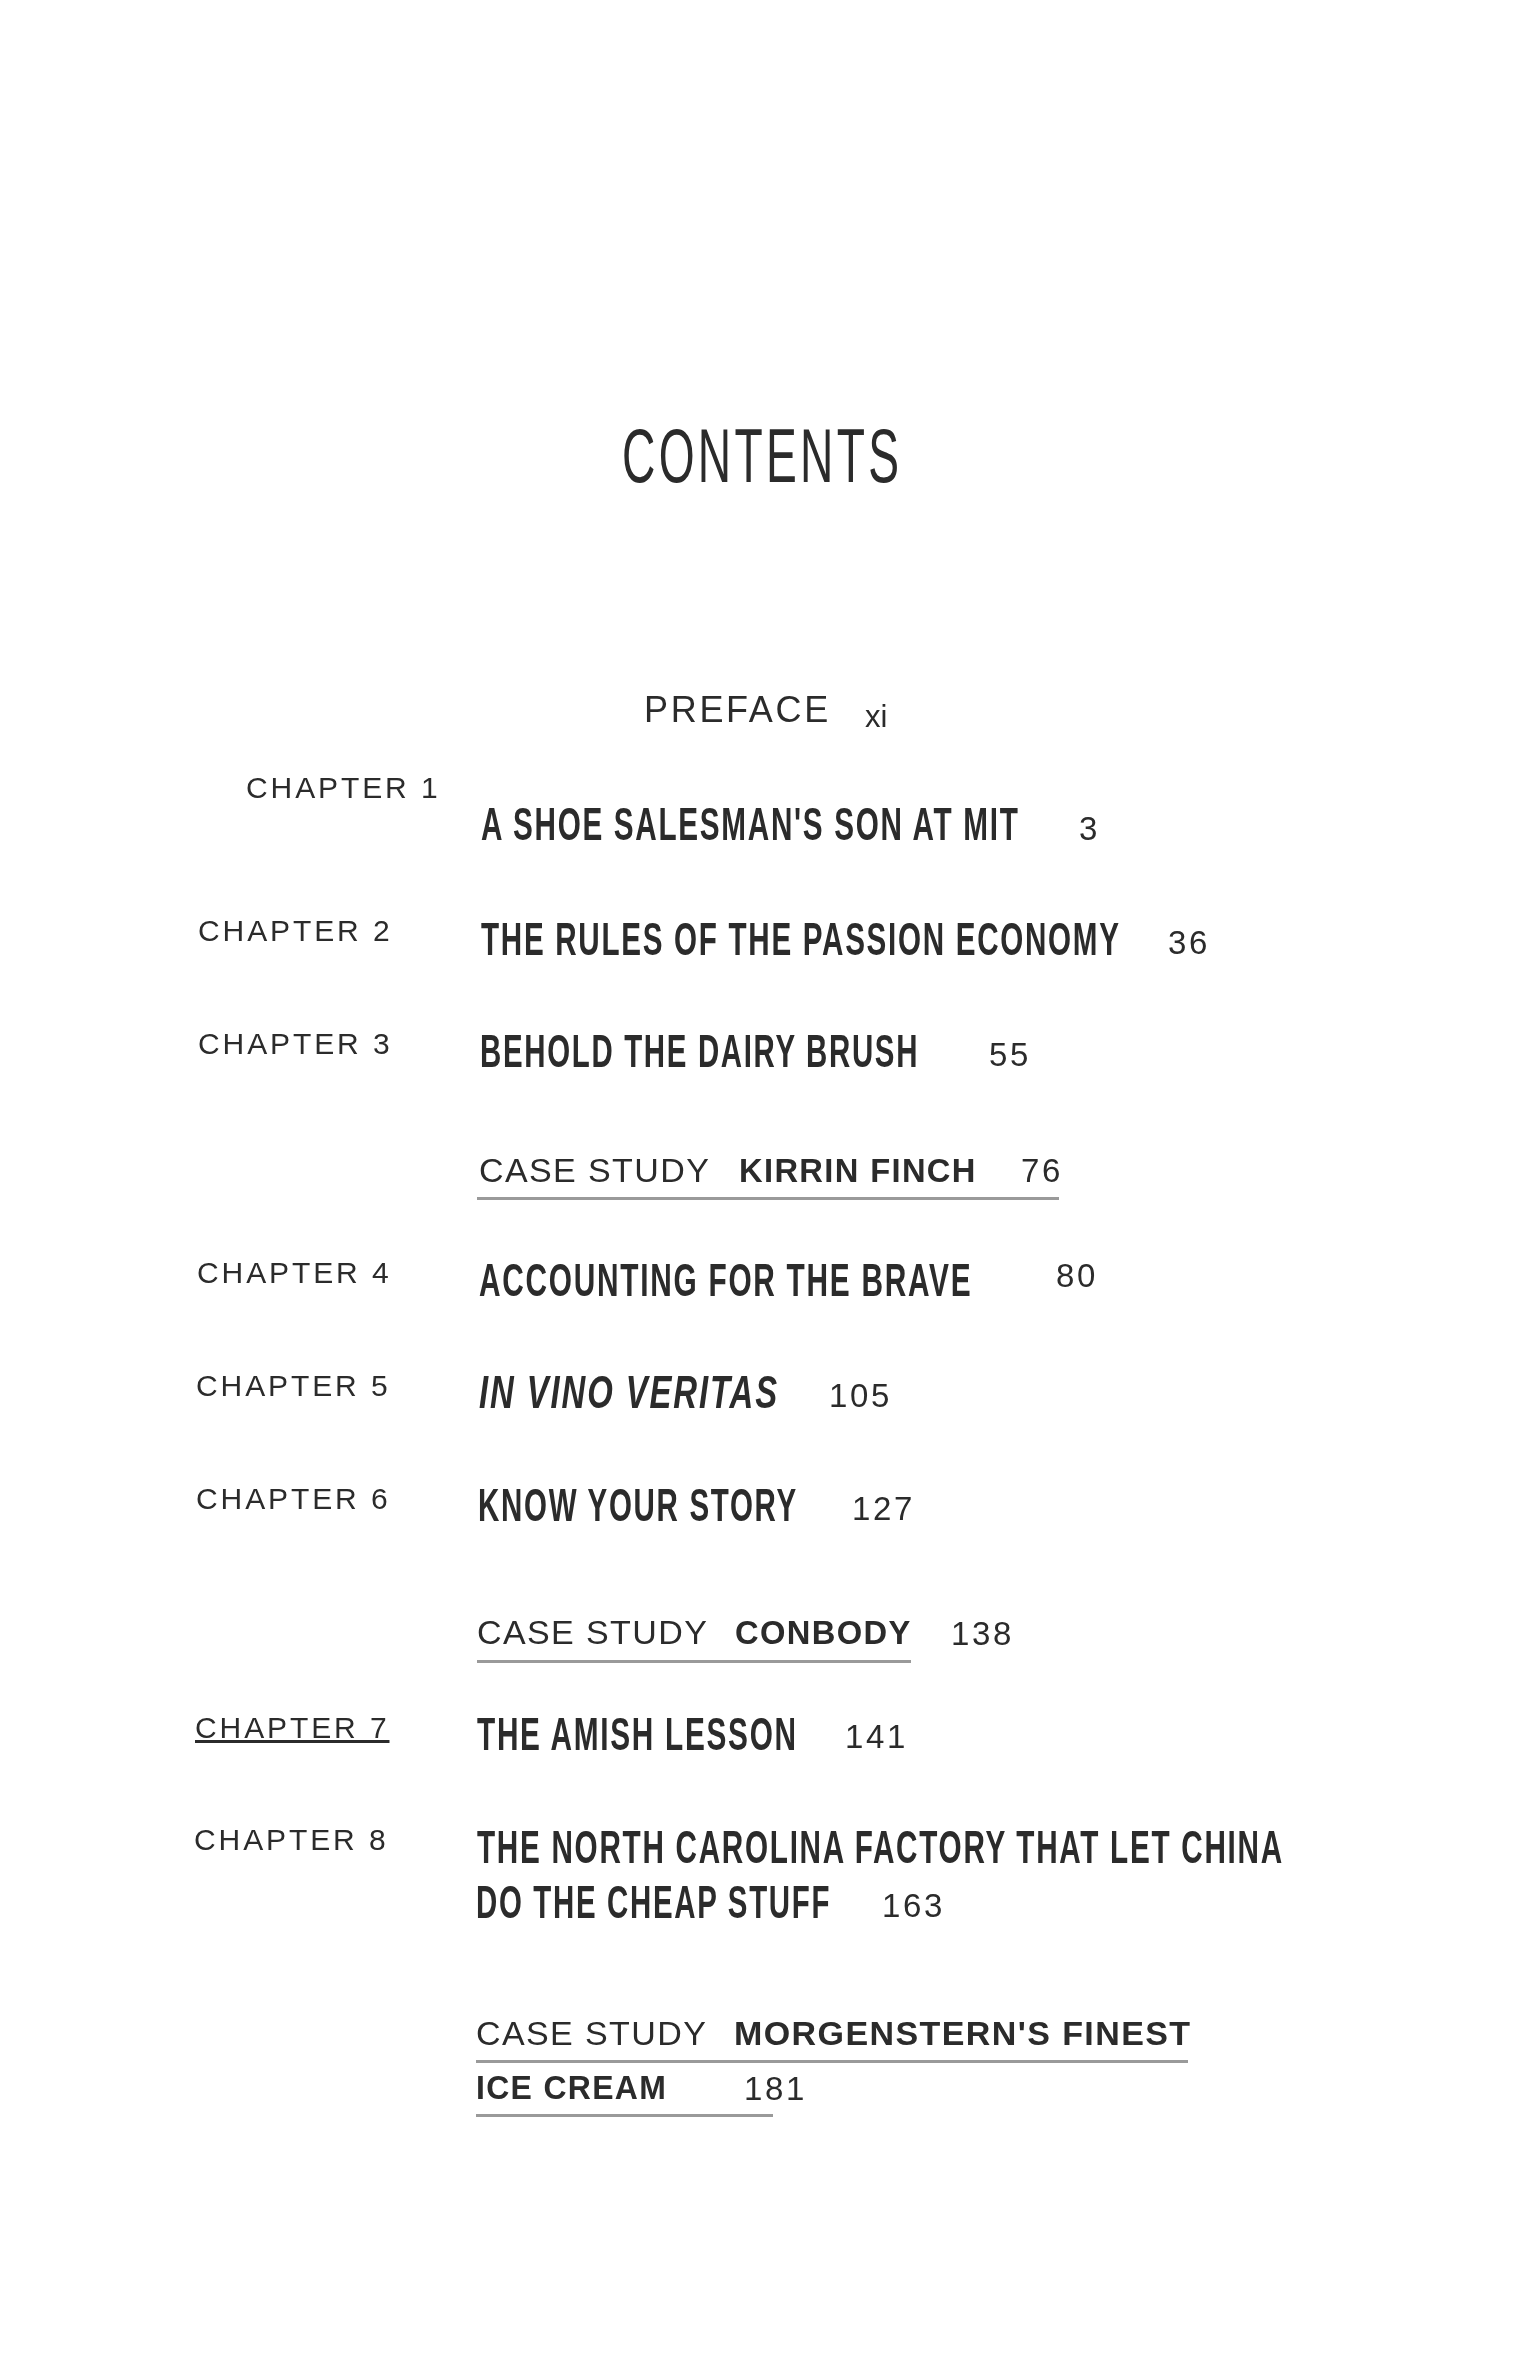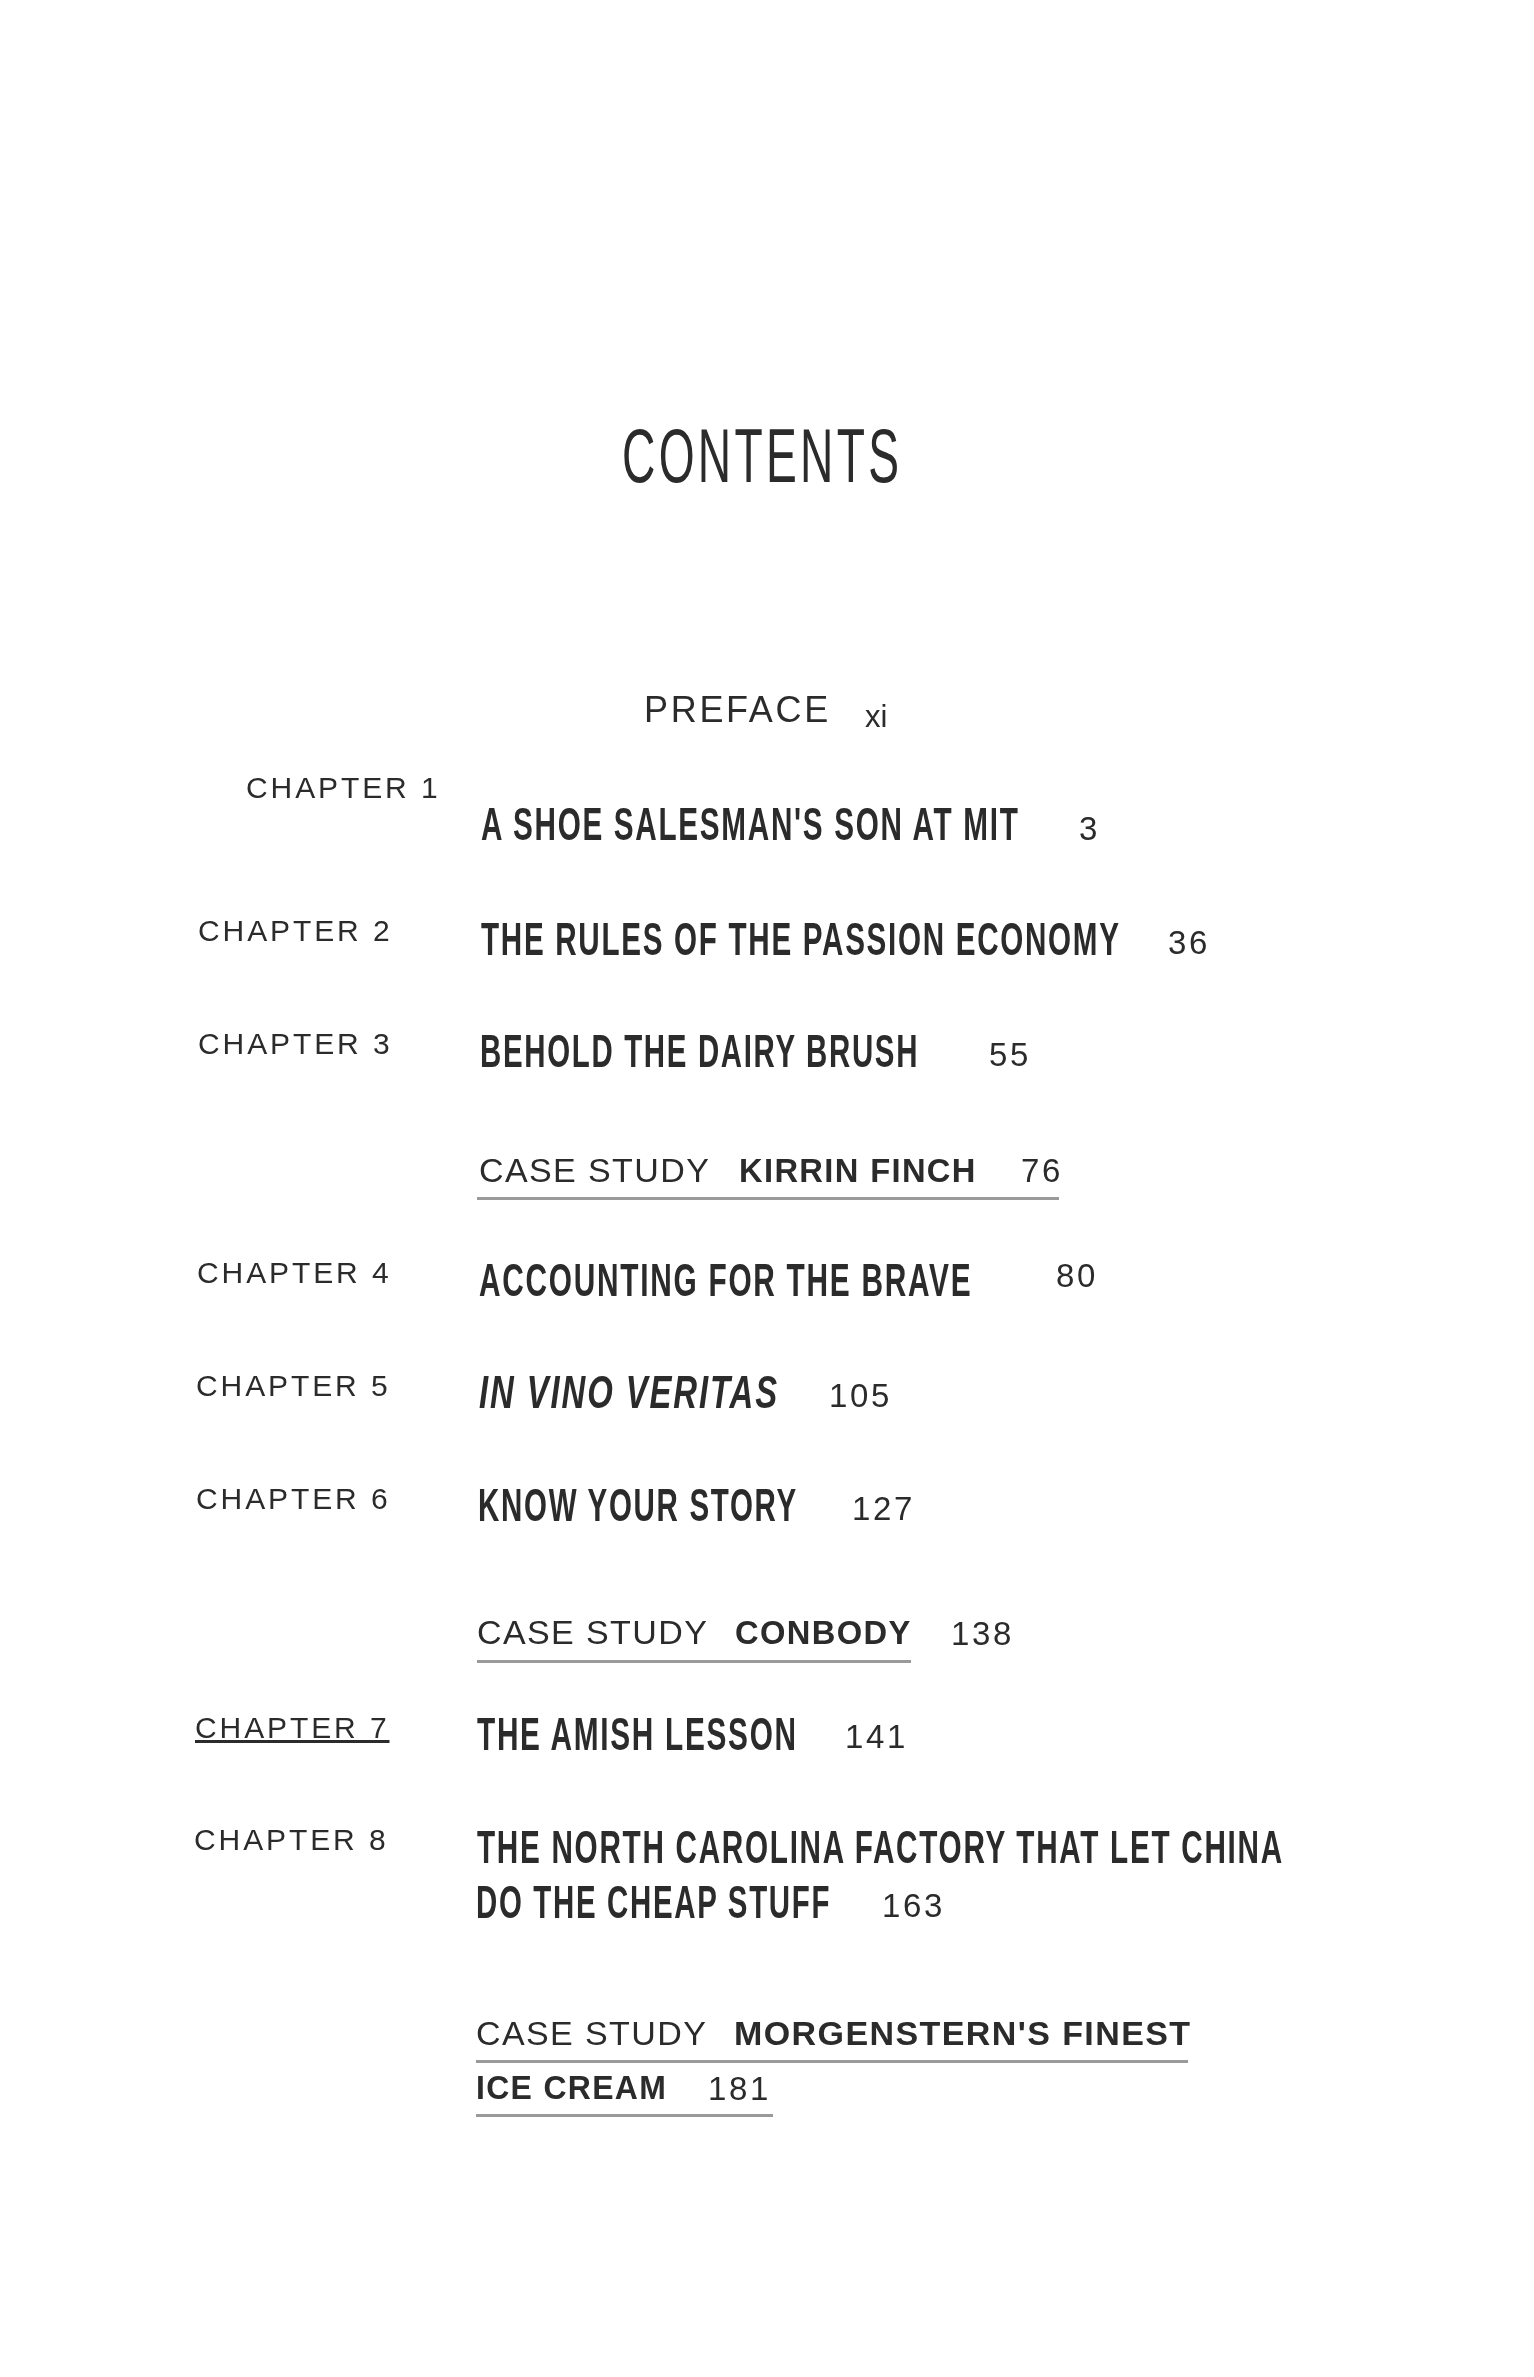--- a/index.html
+++ b/index.html
@@ -70,15 +70,15 @@
 
 <div class="abs label" style="left:194px; top:1825px;">CHAPTER 8</div>
 <div class="abs ctitle" style="left: 477px; top: 1823px; transform: scaleX(0.631842);">THE NORTH CAROLINA FACTORY THAT LET CHINA</div>
 <div class="abs ctitle" style="left: 476px; top: 1878px; transform: scaleX(0.625827);">DO THE CHEAP STUFF</div>
 <div class="abs pnum" style="left:882px; top:1889px;">163</div>
 
 <div class="abs cslabel" style="left:476px; top:2016px;">CASE STUDY</div>
 <div class="abs csname" style="left: 734px; top: 2016px; transform: scaleX(1.00031);">MORGENSTERN'S FINEST</div>
 <div class="rule" style="left:476px; top:2060px; width:712px;"></div>
 <div class="abs csname" style="left: 476px; top: 2070px; transform: scaleX(0.939425);">ICE CREAM</div>
-<div class="abs pnum" style="left:708px; top:2072px;">181</div>
+<div class="abs pnum" style="left:744px; top:2072px;">181</div>
 <div class="rule" style="left:476px; top:2114px; width:297px;"></div>
 
 
 </body></html>

